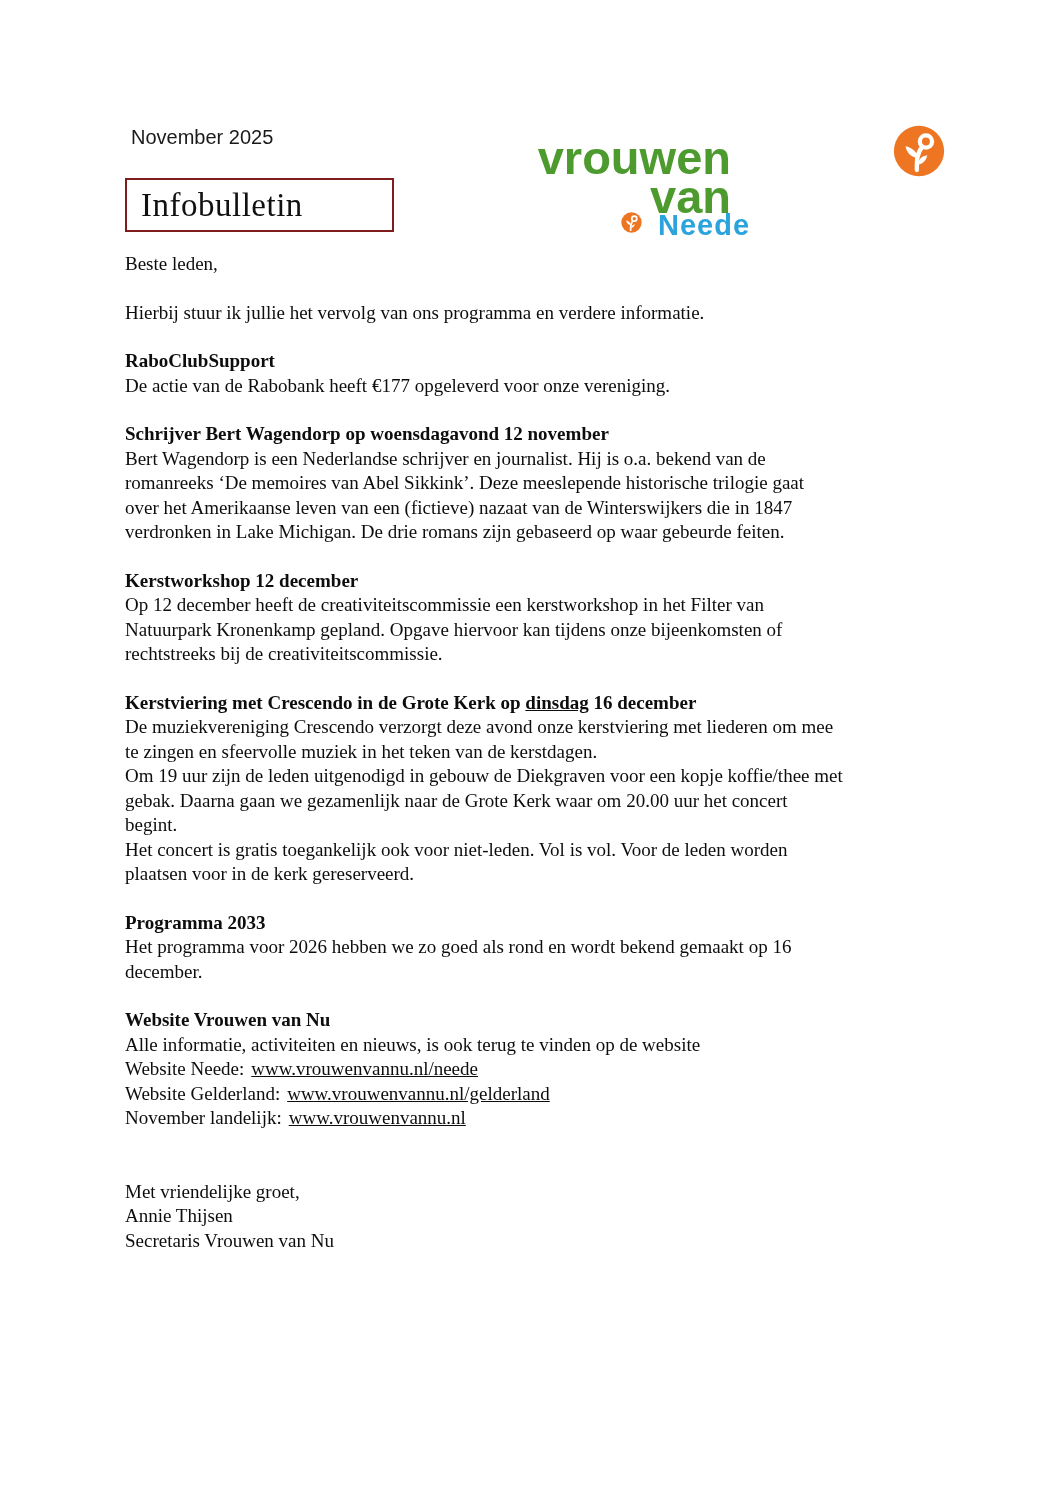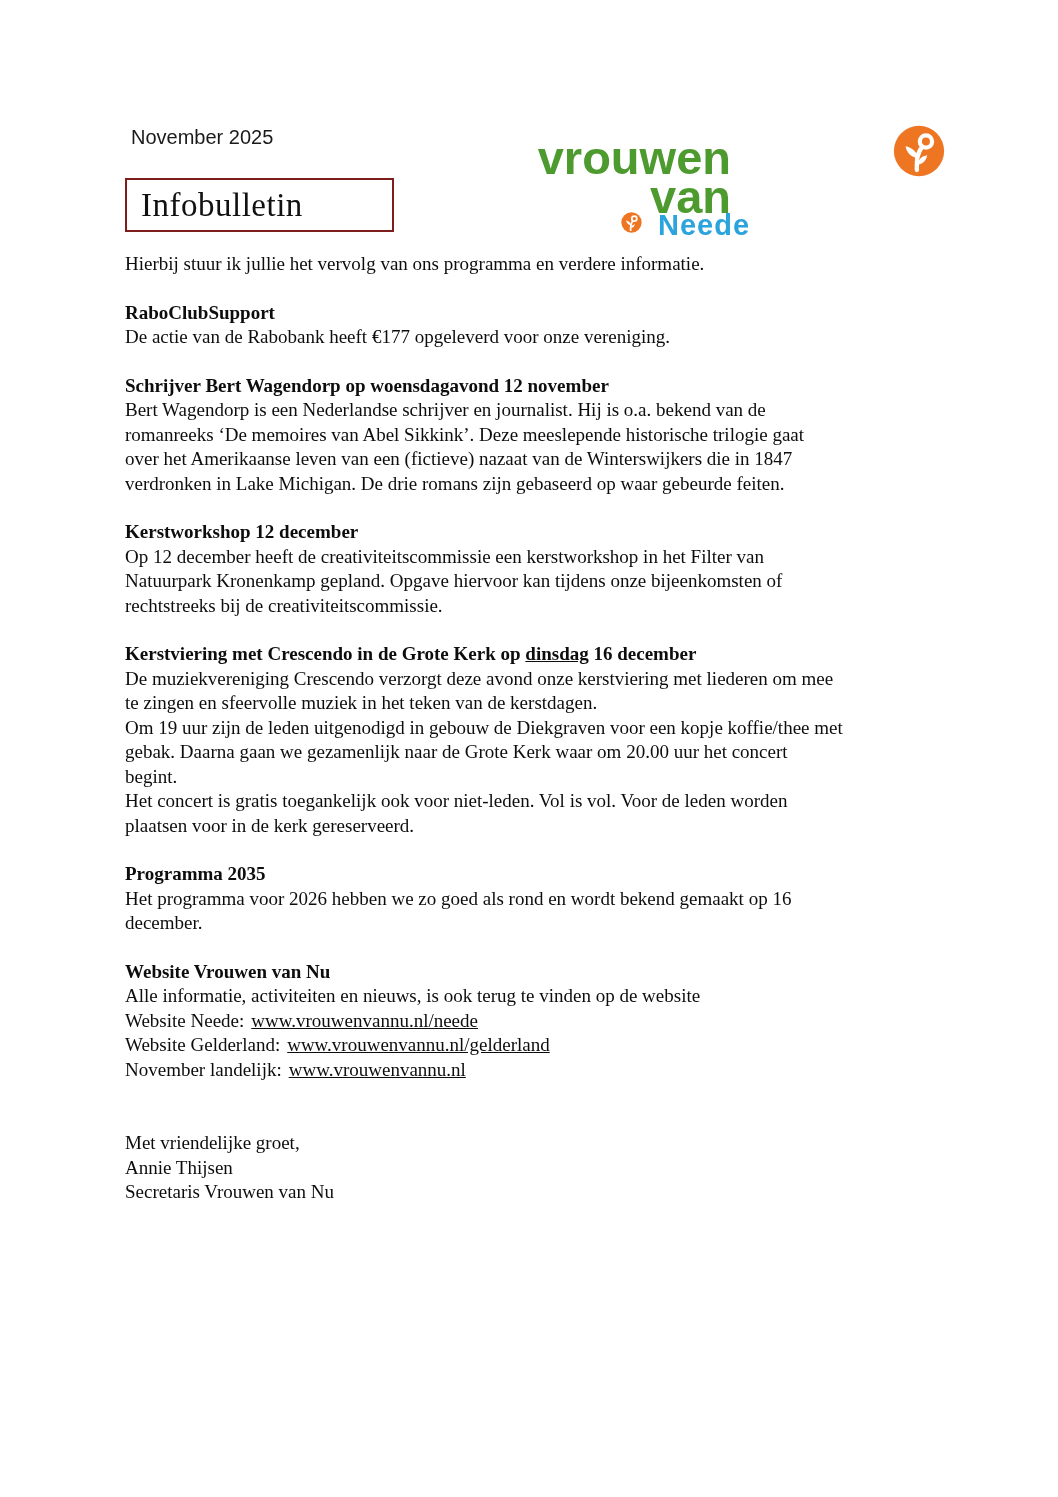--- a/index.html
+++ b/index.html
@@ -90,20 +90,21 @@
         <path d="M27.5 52 C27.5 42 27 33 34 25" stroke="#ffffff" stroke-width="5" fill="none" stroke-linecap="round"></path>
         <path d="M27 38 C20 36.5 15.5 31 14.5 24.5 C22 26 26.5 30.5 28.5 35.5 Z" fill="#ffffff"></path>
         <path d="M29 46 C34.5 45 38.5 40.5 39.5 35 C33 36 29.8 39.7 29 44 Z" fill="#ffffff"></path>
       </svg>
       <span class="logo-neede">Neede</span>
     </div>
   </div>
 
   <div class="body-text">
 
+    <p class="para">Beste leden,</p>
 
     <p class="para">Hierbij stuur ik jullie het vervolg van ons programma en verdere informatie.</p>
 
     <div class="section">
       <div class="heading">RaboClubSupport</div>
       <div class="sec-body">De actie van de Rabobank heeft €177 opgeleverd voor onze vereniging.</div>
     </div>
 
     <div class="section">
       <div class="heading">Schrijver Bert Wagendorp op woensdagavond 12 november</div>
@@ -125,21 +126,21 @@
       <div class="sec-body">De muziekvereniging Crescendo verzorgt deze avond onze kerstviering met liederen om mee
 te zingen en sfeervolle muziek in het teken van de kerstdagen.
 Om 19 uur zijn de leden uitgenodigd in gebouw de Diekgraven voor een kopje koffie/thee met
 gebak. Daarna gaan we gezamenlijk naar de Grote Kerk waar om 20.00 uur het concert
 begint.
 Het concert is gratis toegankelijk ook voor niet-leden. Vol is vol. Voor de leden worden
 plaatsen voor in de kerk gereserveerd.</div>
     </div>
 
     <div class="section">
-      <div class="heading">Programma 2035</div>
+      <div class="heading">Programma 2033</div>
       <div class="sec-body">Het programma voor 2026 hebben we zo goed als rond en wordt bekend gemaakt op 16
 december.</div>
     </div>
 
     <div class="section">
       <div class="heading">Website Vrouwen van Nu</div>
       <div class="sec-body">Alle informatie, activiteiten en nieuws, is ook terug te vinden op de website</div>
       <div class="web-line">
         <span class="web-label">Website Neede:</span><span class="url">www.vrouwenvannu.nl/neede</span>
       </div>

